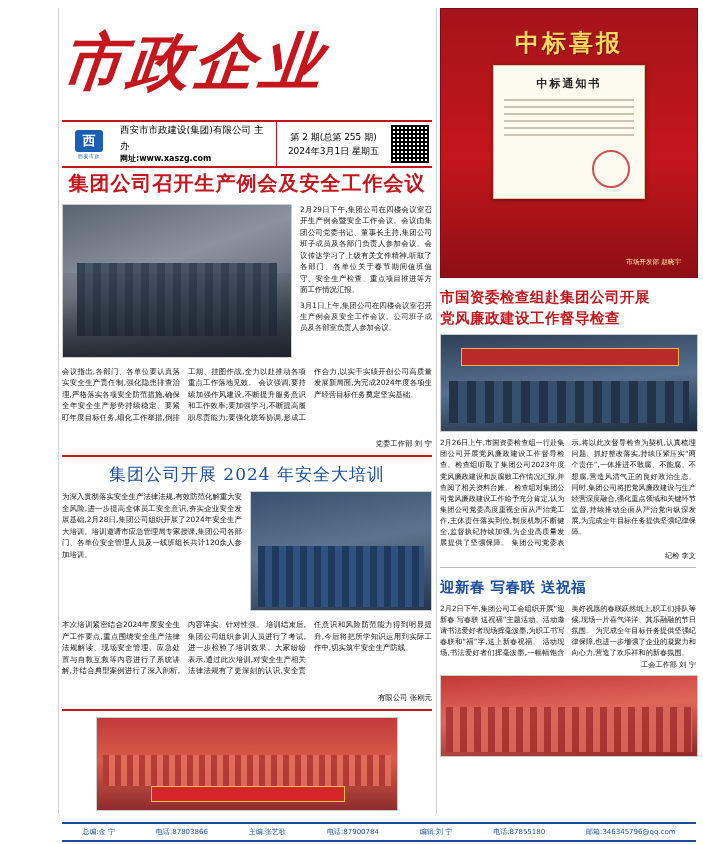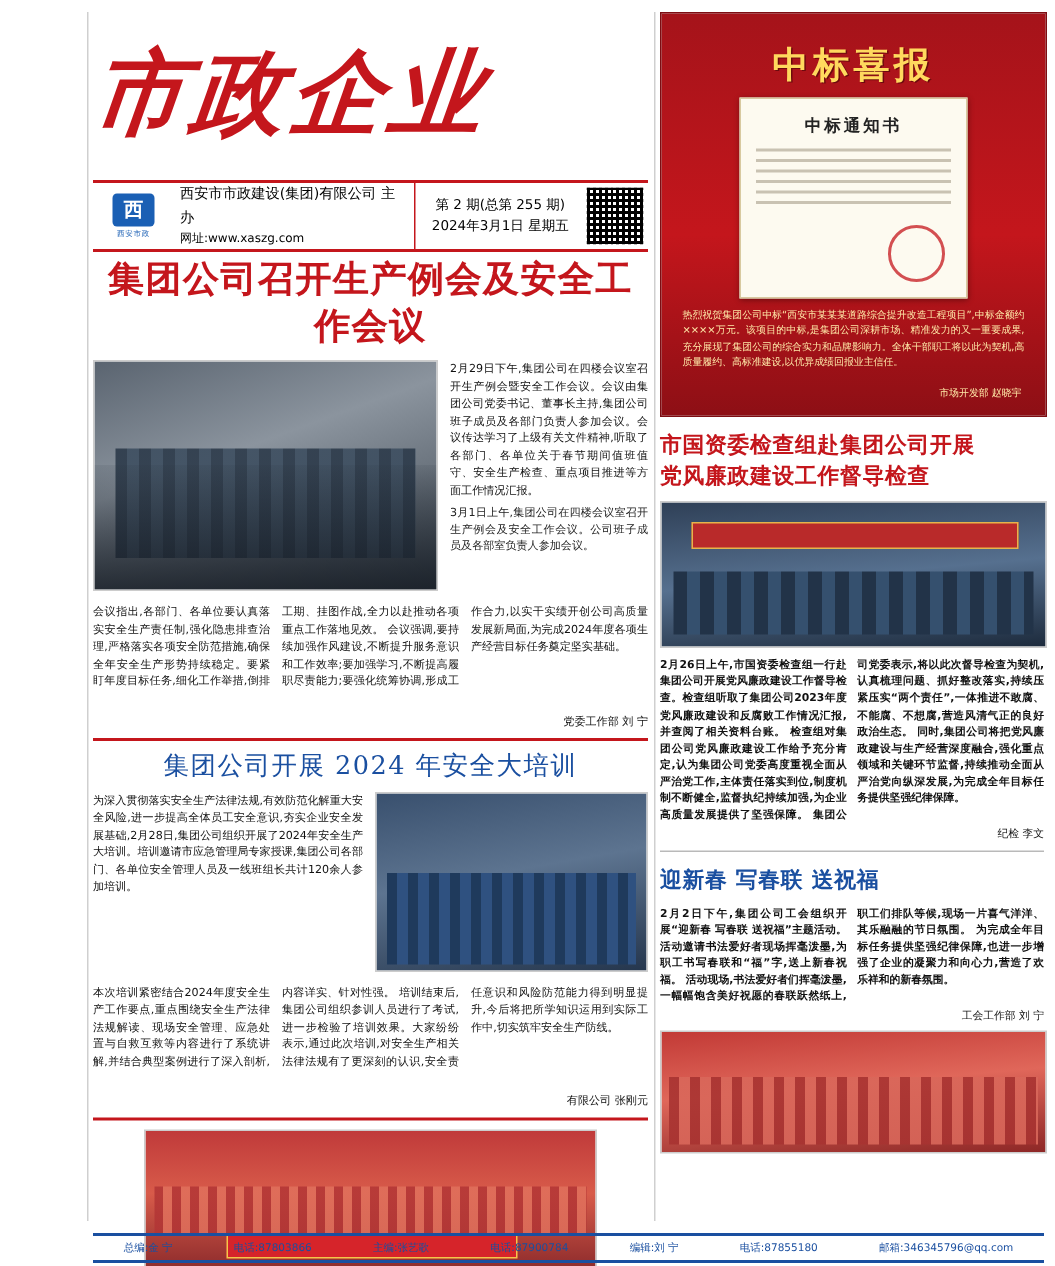--- a/index.html
+++ b/index.html
@@ -44,38 +44,38 @@
     width:28px;height:22px;background:#1a5fb4;border-radius:3px;
     display:flex;align-items:center;justify-content:center;
     color:#fff;font-size:13px;font-weight:bold;
   }
   .logo-text{font-size:5px;color:#1a5fb4;margin-top:1px;letter-spacing:0.5px;}
   .info-mid{
     flex:0 0 152px;font-size:9px;color:#000;line-height:1.6;
     border-right:1px solid #c4161c;padding-right:4px;
   }
   .info-mid .row1{font-size:9.5px;}
-  .info-mid .row2{font-size:8px;}
+  .info-mid .row2{font-size:8px;font-weight:bold;}
   .info-right{
     flex:1;font-size:9px;color:#000;line-height:1.6;text-align:center;
     padding:0 2px;
   }
   .qr{
     width:38px;height:38px;margin-right:2px;
     background:
       repeating-linear-gradient(0deg,#000 0 2px,#fff 2px 4px),
       repeating-linear-gradient(90deg,#000 0 2px,#fff 2px 4px);
     background-blend-mode:multiply;
     border:1px solid #fff;
   }
   
   .col-main{position:absolute;left:62px;top:170px;width:370px;}
   .headline{
     font-family:"DejaVu Serif","Liberation Serif",serif;
-    font-weight:bold;font-size:24px;color:#c4161c;text-align:center;
+    font-weight:bold;font-size:20px;color:#c4161c;text-align:center;
     letter-spacing:1px;line-height:1.3;margin:0 0 8px 0;
   }
   .lead-photo{
     width:228px;height:152px;float:left;margin:0 8px 4px 0;
     background:linear-gradient(160deg,#5a6470 0%,#8b949e 40%,#3f4852 100%);
     position:relative;overflow:hidden;border:1px solid #ccc;
   }
   .lead-photo:after{
     content:"";position:absolute;left:0;bottom:0;width:100%;height:55%;
     background:linear-gradient(180deg,rgba(40,50,60,.1),rgba(20,26,34,.8));
@@ -86,21 +86,21 @@
     opacity:.9;
   }
   .caption{
     font-size:7.4px;color:#222;line-height:1.5;text-align:justify;
   }
   .body-text{
     font-size:7.4px;color:#111;line-height:1.55;text-align:justify;
     column-gap:8px;
   }
   .cols3{column-count:3;}
-  .cols2{column-count:2;font-weight:bold;}
+  .cols2{column-count:2;}
   .sign{font-size:7.4px;text-align:right;color:#111;margin-top:16px;}
   .rule-red{height:2px;background:#c4161c;margin:6px 0;}
   .sub-headline{
     font-family:"DejaVu Serif","Liberation Serif",serif;
     font-weight:normal;font-size:17px;color:#1a4fa0;text-align:center;
     letter-spacing:1px;line-height:1.3;margin:6px 0 6px 0;
   }
   .sub-headline.red{color:#c4161c;}
   .mid-photo{
     width:180px;height:118px;float:right;margin:0 0 4px 8px;
@@ -292,21 +292,20 @@
         <div class="cert-lines">
           <div></div>
             <div></div>
             <div></div>
             <div></div>
             <div></div>
             <div></div>
         </div>
         <div class="cert-stamp"></div>
       </div>
-      <div class="award-text">热烈祝贺集团公司中标“西安市某某某道路综合提升改造工程项目”,中标金额约××××万元。该项目的中标,是集团公司深耕市场、精准发力的又一重要成果,充分展现了集团公司的综合实力和品牌影响力。全体干部职工将以此为契机,高质量履约、高标准建设,以优异成绩回报业主信任。</div>
       <div class="award-sign">市场开发部 赵晓宇</div>
     </div>
 
     <div class="r-headline">
       <div>市国资委检查组赴集团公司开展</div>
       <div>党风廉政建设工作督导检查</div>
     </div>
 
     <div class="r-photo">
       <div class="redband"></div>

